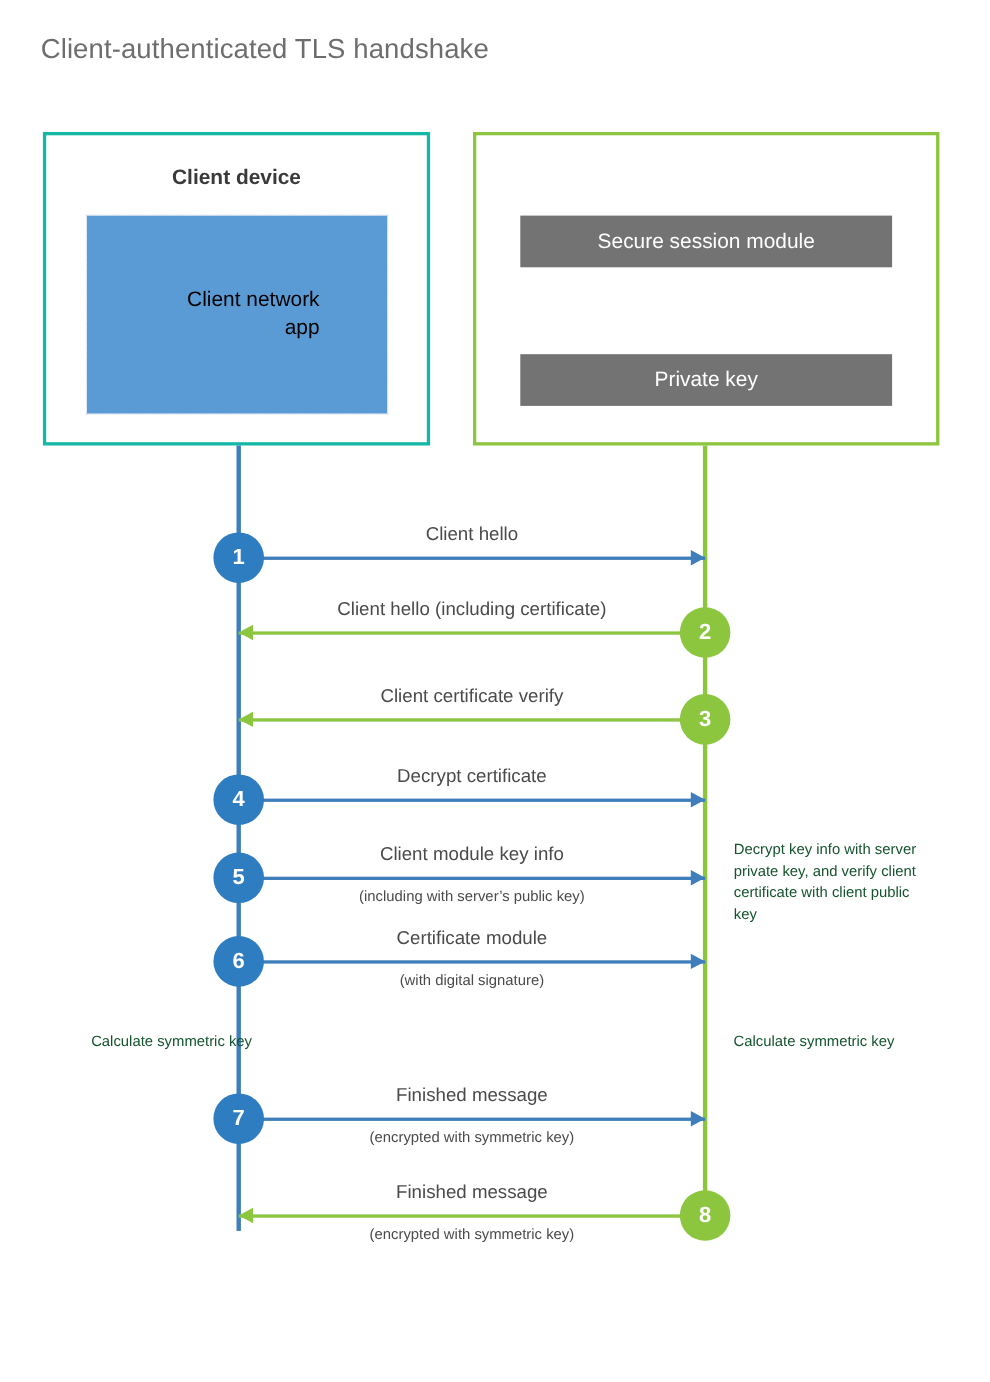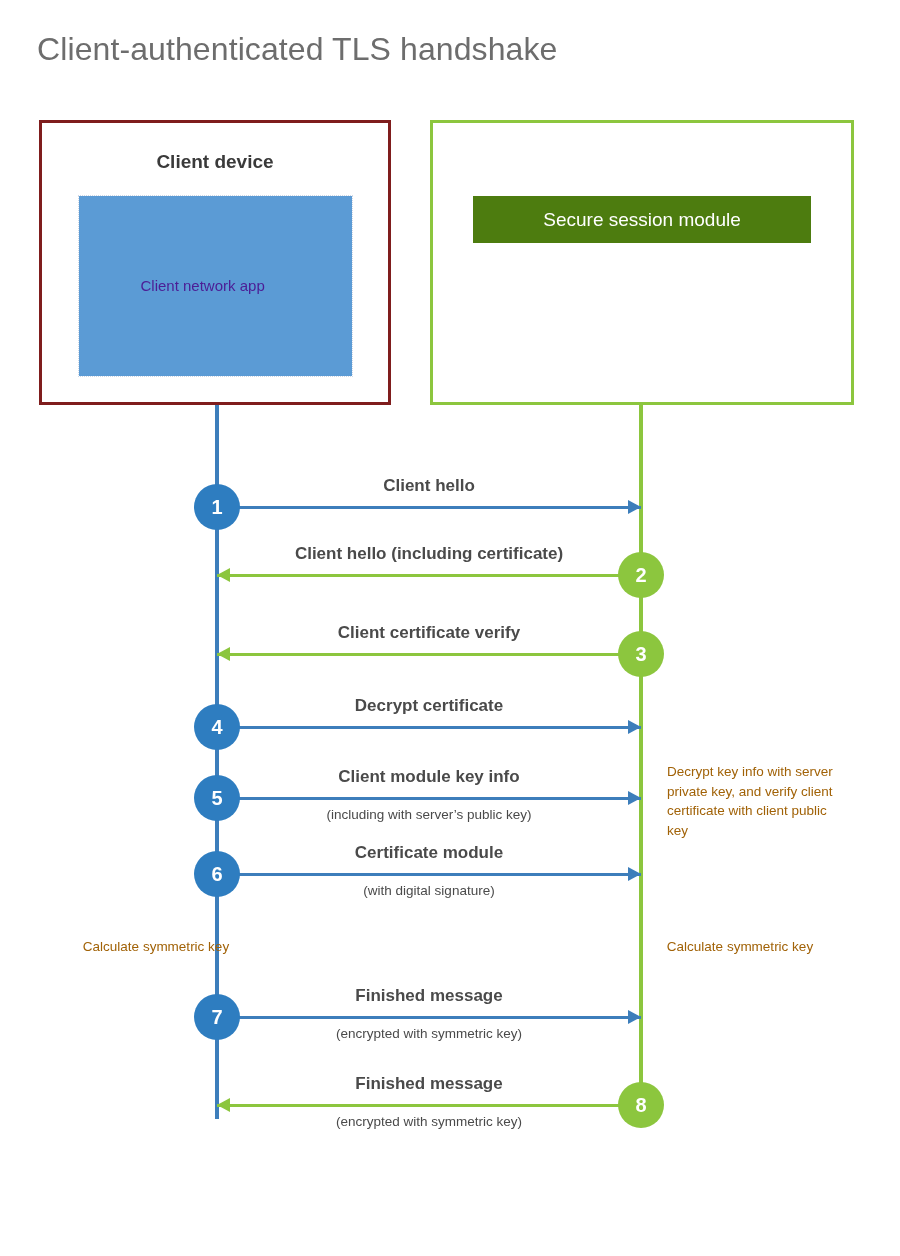--- a/index.html
+++ b/index.html
@@ -8,54 +8,54 @@
     background: #ffffff;
     font-family: "Liberation Sans", sans-serif;
     overflow: hidden;
   }
   #stage { position: relative; width: 900px; height: 1256px; }
 
   .abs { position: absolute; }
 
   #title {
     left: 37px; top: 31px;
-    font-size: 32px; font-weight: 300; color: #6d6d6d;
+    font-size: 25px; font-weight: 300; color: #6d6d6d;
     letter-spacing: 0.1px; white-space: nowrap;
   }
 
   
   #client-box {
     left: 39px; top: 120px; width: 352px; height: 285px;
-    border: 3px solid #7f1d1d; background: #ffffff;
+    border: 3px solid #14b8a6; background: #ffffff;
   }
   #server-box {
     left: 430px; top: 120px; width: 424px; height: 285px;
     border: 3px solid #8cc63e; background: #ffffff;
   }
   .box-title {
     width: 100%; text-align: center;
     font-size: 19px; font-weight: bold; color: #3a3a3a;
     position: absolute; top: 28px; left: 0;
   }
 
   #client-app {
     position: absolute; left: 37px; top: 73px;
     width: 273px; height: 180px;
     background: #5b9bd5;
     outline: 1px dotted #cfd8e6; outline-offset: 0px;
     display: flex; align-items: center; justify-content: center;
   }
   #client-app span {
-    color: #4c1d95; font-size: 15px; font-weight: 300;
-    text-align: left; line-height: 1.35; width: 150px;
+    color: #000000; font-size: 19px; font-weight: 300;
+    text-align: right; line-height: 1.35; width: 150px;
   }
 
   .srv-bar {
     position: absolute; left: 40px; width: 338px; height: 47px;
-    background: #4d7c0f;
+    background: #737373;
     display: flex; align-items: center; justify-content: center;
     color: #ffffff; font-size: 19px; font-weight: 300;
   }
 
   
   #lifeline-client {
     left: 215px; top: 405px; width: 4px; height: 714px;
     background: #3d7ebb;
   }
   #lifeline-server {
@@ -84,34 +84,34 @@
     position: absolute; width: 46px; height: 46px; border-radius: 50%;
     display: flex; align-items: center; justify-content: center;
     color: #ffffff; font-size: 20px; font-weight: bold;
     top: -23px;
   }
   .step-circle.blue { background: #2e7dc0; left: 194px; }
   .step-circle.green { background: #8cc63e; left: 618px; }
 
   .msg-label {
     position: absolute; text-align: center; white-space: nowrap;
-    color: #4a4a4a; font-size: 17px; font-weight: 700;
+    color: #4a4a4a; font-size: 17px; font-weight: 400;
     width: 560px; left: 149px;
     top: -31px;
   }
   .msg-sub {
     position: absolute; text-align: center; white-space: nowrap;
     color: #4a4a4a; font-size: 13.5px; font-weight: 300;
     width: 560px; left: 149px;
     top: 9px;
   }
 
   
   .side-note {
-    position: absolute; color: #a16207; font-size: 13.5px;
+    position: absolute; color: #14532d; font-size: 13.5px;
     font-weight: 300; line-height: 1.45;
   }
   #note-decrypt { left: 667px; top: 762px; width: 175px; }
   #note-calc-client { left: 76px; top: 937px; width: 160px; text-align: center; }
   #note-calc-server { left: 660px; top: 937px; width: 160px; text-align: center; }
 </style>
 </head>
 <body>
 
 <div id="stage">
@@ -120,20 +120,21 @@
 
   <div class="abs" id="client-box">
     <div class="box-title">Client device</div>
     <div id="client-app">
       <span>Client network app</span>
     </div>
   </div>
 
   <div class="abs" id="server-box">
     <div class="srv-bar" style="top:73px;">Secure session module</div>
+    <div class="srv-bar" style="top:199px;">Private key</div>
   </div>
 
   <div class="abs" id="lifeline-client"></div>
   <div class="abs" id="lifeline-server"></div>
 
   <div id="steps-layer">
       <div class="arrow-row" style="top: 507px;">
         <div class="arrow-line blue" style="left: 217px; width: 424px;"></div>
         <div class="arrow-head right blue" style="left: 628px;"></div>
         <div class="step-circle blue">1</div>

